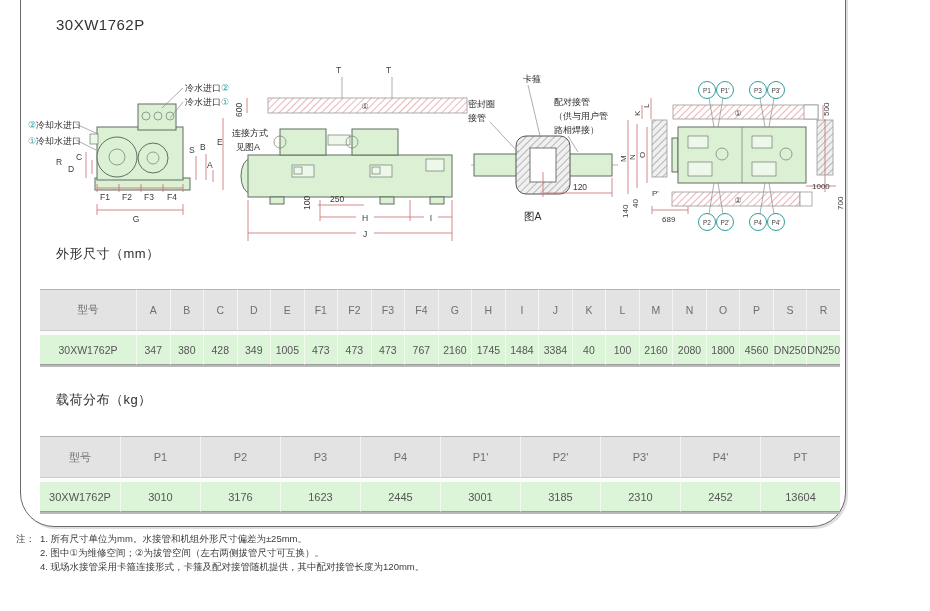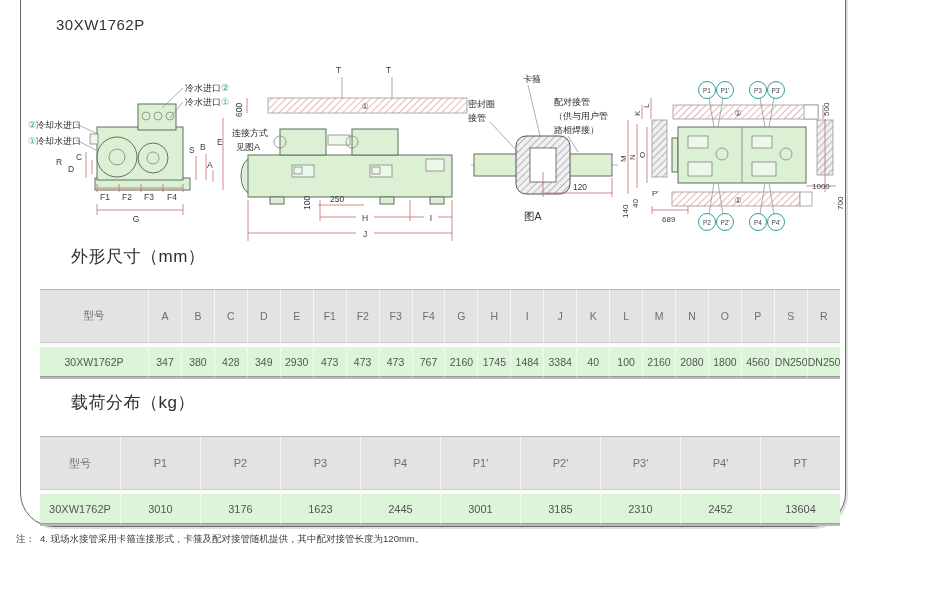--- a/index.html
+++ b/index.html
@@ -1,30 +1,30 @@
 <!DOCTYPE html>
 <html style="--table-header-bg: #e3e3e3; --table-row-bg: #dcf5d8; --machine-fill: #dcf0d4; --hatch: #e59c9c; --dim-line: #c76d6d; --circled-teal: #2f9e9e;"><head>
 <meta charset="utf-8">
 <style>
   html,body{margin:0;padding:0;background:#fff;}
   .stage{position:relative;width:930px;height:611px;background:#fff;overflow:hidden;
          font-family:"Liberation Sans","DejaVu Sans",sans-serif;color:#333;}
   .panel{position:absolute;left:20px;top:-36px;width:824px;height:561px;
          border:1.5px solid #6a6a6a;border-radius:34px;box-shadow:2px 2px 0 0 #dedede;background:#fff;}
   .title{position:absolute;left:56px;top:16px;font-size:15px;letter-spacing:.5px;color:#333;}
-  .h-sec{position:absolute;font-size:17px;color:#2e2e2e;letter-spacing:.5px;margin-left:15px;}
+  .h-sec{position:absolute;font-size:13px;color:#2e2e2e;letter-spacing:.5px;}
   #h-dim{left:56px;top:245px;}
   #h-load{left:56px;top:391px;}
   .twrap{position:absolute;left:40px;width:800px;border-bottom:2px solid #b9b9b9;}
   #t-dim{top:289px;}
   #t-load{top:436px;}
   table{width:100%;border-collapse:separate;border-spacing:0;table-layout:fixed;}
   th{background:var(--table-header-bg);color:#6f6f6f;font-weight:normal;font-size:10.5px;
      height:32px;border-top:1px solid #b2b2b2;border-bottom:1px solid #cbcbcb;border-left:1px solid #f4f4f4;
-     overflow:hidden;white-space:nowrap;text-align:center;padding:10px;margin-top:28px;}
+     overflow:hidden;white-space:nowrap;text-align:center;padding:4px;margin-top:28px;}
   th:first-child{border-left:none;}
   td{background:var(--table-row-bg);color:#555;font-size:10.5px;height:29px;text-align:center;
      border-top:4px solid #fcfcfc;border-bottom:1px solid #9c9c9c;border-left:1px solid #f2faf0;
      overflow:hidden;white-space:nowrap;padding:0;}
   td:first-child{border-left:none;}
   #t-dim th:first-child,#t-dim td:first-child{width:88px;}
   #t-load td,#t-load th{font-size:11px;}
   .notes{position:absolute;left:16px;top:532px;font-size:9.5px;line-height:14px;color:#3c3c3c;}
   .notes .prefix{position:absolute;left:0;top:0;}
   .note-list{margin-left:24px;}
@@ -313,21 +313,21 @@
             <th>R</th>
           </tr>
         </thead>
       <tbody>
           <tr>
             <td>30XW1762P</td>
             <td>347</td>
             <td>380</td>
             <td>428</td>
             <td>349</td>
-            <td>2930</td>
+            <td>1005</td>
             <td>473</td>
             <td>473</td>
             <td>473</td>
             <td>767</td>
             <td>2160</td>
             <td>1745</td>
             <td>1484</td>
             <td>3384</td>
             <td>40</td>
             <td>100</td>
@@ -372,17 +372,19 @@
             <td>2452</td>
             <td>13604</td>
           </tr>
         </tbody>
     </table>
   </div>
 
   <div class="notes">
     <span class="prefix">注：</span>
     <div class="note-list">
+        <div class="note-line">1. 所有尺寸单位为mm。水接管和机组外形尺寸偏差为±25mm。</div>
+        <div class="note-line">2. 图中①为维修空间；②为拔管空间（左右两侧拔管尺寸可互换）。</div>
         <div class="note-line">4. 现场水接管采用卡箍连接形式，卡箍及配对接管随机提供，其中配对接管长度为120mm。</div>
       </div>
   </div>
 
 </div>
 
 </body></html>

